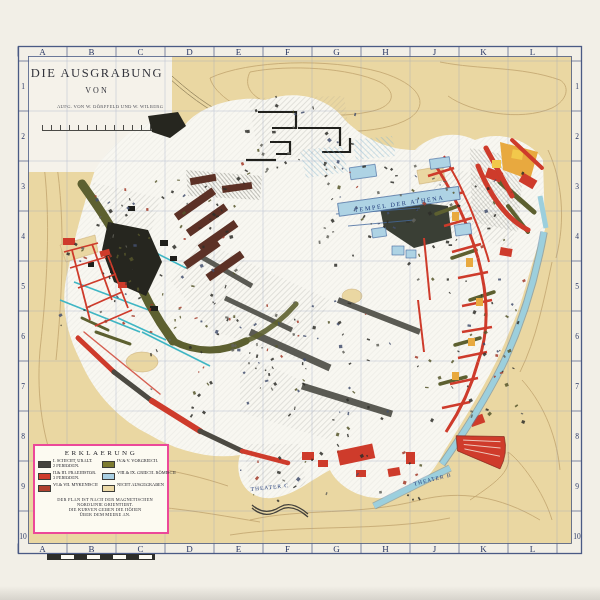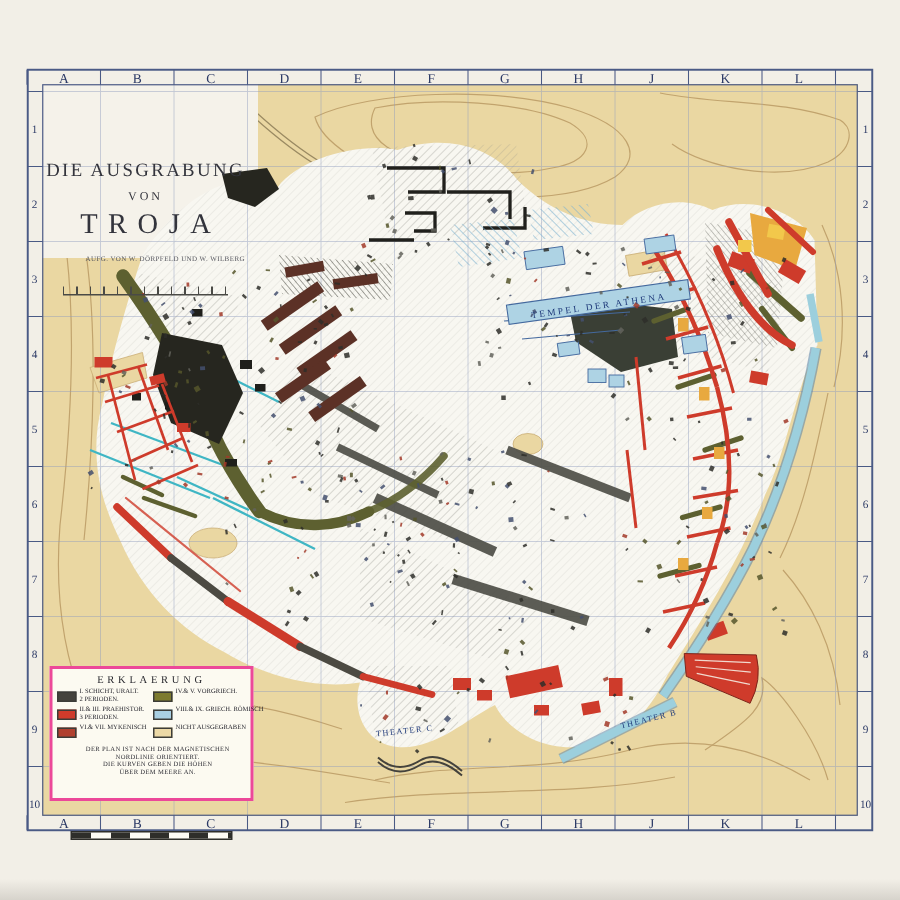--- a/index.html
+++ b/index.html
@@ -11,21 +11,21 @@
        background:linear-gradient(180deg,rgba(0,0,0,0) 0%,rgba(90,85,80,.18) 100%);}
   svg.mapart{position:absolute;left:0;top:0;}
 
   
   .glabel{position:absolute;transform:translate(-50%,-50%);color:#2c3a66;}
   .gcol{font-size:9px;letter-spacing:1px;}
   .grow{font-size:7.5px;}
 
   
   .title-block{position:absolute;left:28px;top:66px;width:138px;text-align:center;color:#33343c;}
-  .t1{font-size:12.5px;letter-spacing:1.6px;margin-top:40px;}
+  .t1{font-size:12.5px;letter-spacing:1.6px;}
   .t2{font-size:8px;letter-spacing:2px;margin-top:5px;}
   .t3{font-size:19px;letter-spacing:7px;margin-top:4px;text-indent:7px;}
   .t4{font-size:8px;transform:scale(.58);transform-origin:50% 0;margin-top:9px;
       white-space:nowrap;color:#55565e;letter-spacing:.5px;}
   .mini-ruler{margin:12px auto 0;width:110px;height:5px;border-bottom:1px solid #4a4a46;
       background:repeating-linear-gradient(90deg,#4a4a46 0 1px,transparent 1px 9px);}
 
   
   .legend{position:absolute;left:33px;top:444px;width:136px;height:90px;
       background:#fcfaf1;border:2px solid #ec4899;box-sizing:border-box;padding:3px 2px 0 2px;}
@@ -739,21 +739,20 @@
       <span class="glabel grow" style="left: 577px; top: 436px;">8</span>
       <span class="glabel grow" style="left: 23px; top: 486px;">9</span>
       <span class="glabel grow" style="left: 577px; top: 486px;">9</span>
       <span class="glabel grow" style="left: 23px; top: 536px;">10</span>
       <span class="glabel grow" style="left: 577px; top: 536px;">10</span>
     </div>
 
   <div class="title-block">
     <div class="t1">DIE AUSGRABUNG</div>
     <div class="t2">VON</div>
-    <div class="t3">TROJA</div>
     <div class="t4">AUFG. VON W. DÖRPFELD UND W. WILBERG</div>
     <div class="mini-ruler"></div>
   </div>
 
   <div class="legend">
     <div class="ltitle">ERKLAERUNG</div>
     <div class="lcols">
       <div class="lcol">
         <div class="lrow">
           <span class="sw" style="background: rgb(69, 67, 61);"></span>

